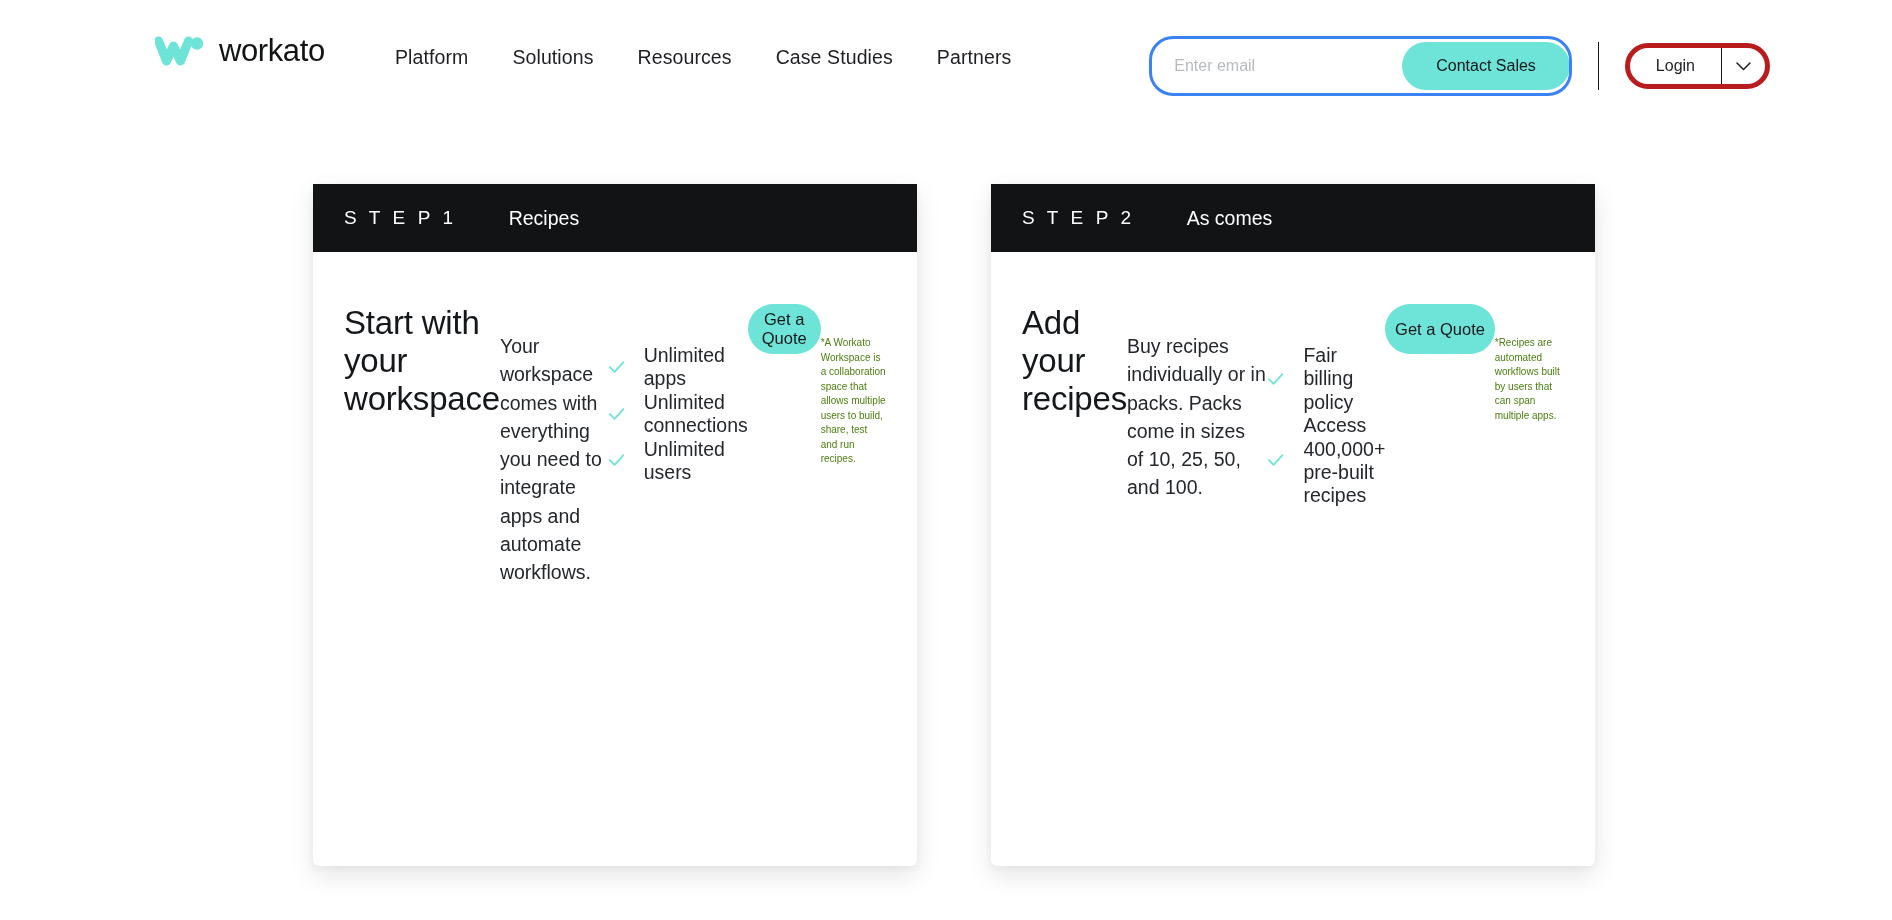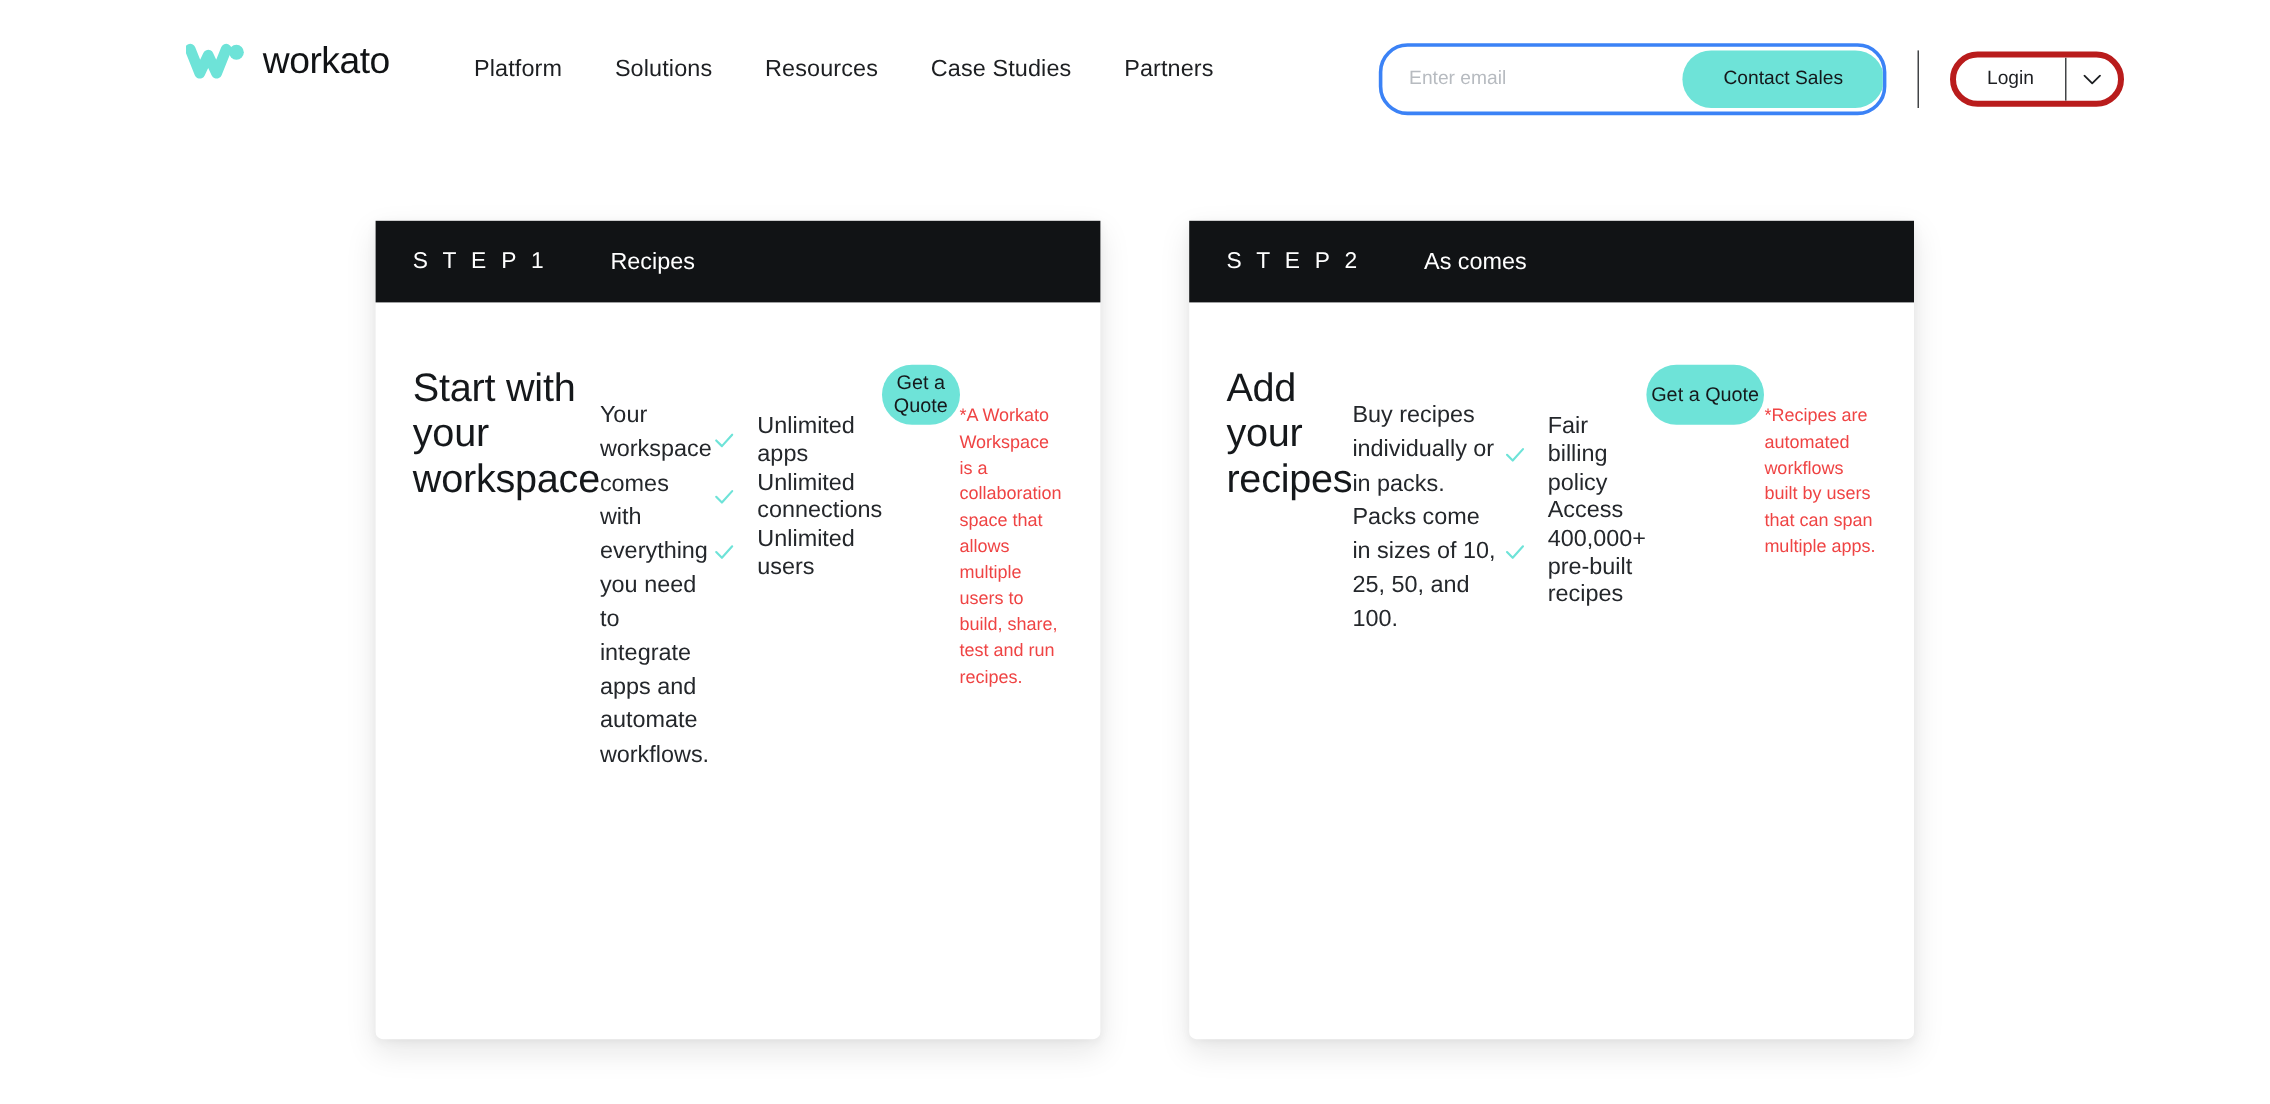--- a/index.html
+++ b/index.html
@@ -230,23 +230,23 @@
     border-radius: 25px;
     background: #6ee3d8;
     color: #15181b;
     font-size: 16.5px;
     font-family: "Liberation Sans", sans-serif;
     cursor: pointer;
   }
 
   .card-footnote {
     margin: 32px 0 34px 0;
-    font-size: 15px;
+    font-size: 10px;
     line-height: 1.45;
-    color: #ef4444;
+    color: #4d7c0f;
     max-width: 536px;
   }
 </style>
 </head>
 <body>
 
 <header class="site-header">
 
   <a class="brand" href="#">
     <svg class="brand-mark" viewBox="0 0 50 32">

